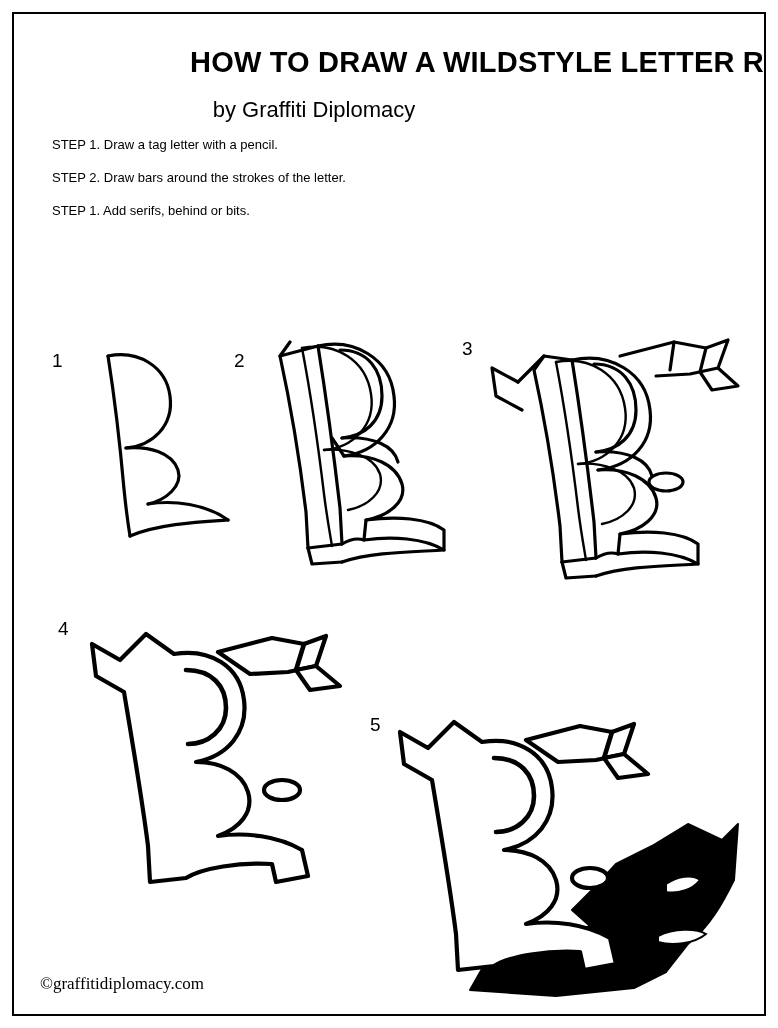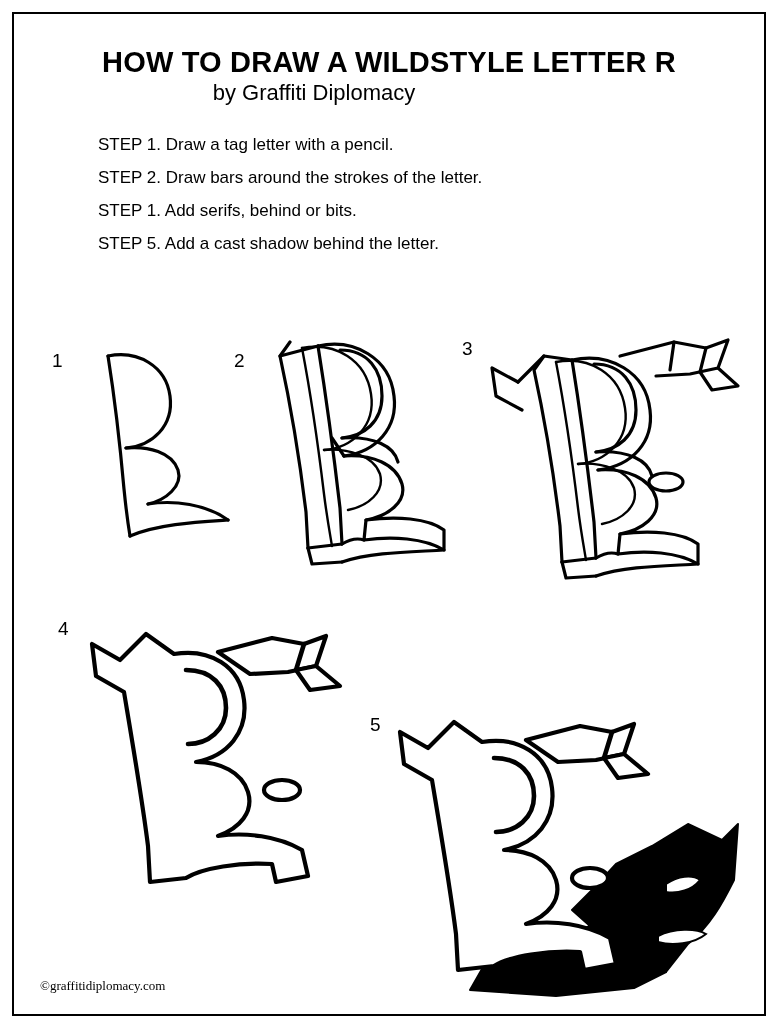--- a/index.html
+++ b/index.html
@@ -35,54 +35,53 @@
     left: 14px;
     top: 14px;
     width: 750px;
     height: 1000px;
   }
   .title {
     position: absolute;
     left: 0;
     top: 32px;
     width: 750px;
-    text-align: center;
+    text-align: right;
     font-size: 29px;
     font-weight: bold;
     letter-spacing: 0.2px;
   }
   .subtitle {
     position: absolute;
     left: 0;
-    top: 66px;
+    top: 83px;
     width: 600px;
     text-align: center;
     font-size: 22px;
     font-weight: normal;
   }
   .steps {
     position: absolute;
     left: 38px;
     top: 120px;
     width: 690px;
   }
   .step {
-    font-size: 17px;
+    font-size: 13px;
     line-height: 21px;
     margin-bottom: 12px;
-    margin-left: 46px;
   }
   .step .step-label {
     white-space: nowrap;
   }
   .footer {
     position: absolute;
     left: 26px;
     bottom: 20px;
-    font-size: 13px;
+    font-size: 17px;
     font-family: "Liberation Serif", serif;
   }
   .figures {
     position: absolute;
     left: 0;
     top: 288px;
     width: 750px;
     height: 680px;
   }
   .fig {
@@ -116,24 +115,20 @@
         <span class="step-label">STEP 1.</span>
         <span>Draw a tag letter with a pencil.</span>
       </div>
       <div class="step">
         <span class="step-label">STEP 2.</span>
         <span>Draw bars around the strokes of the letter.</span>
       </div>
       <div class="step">
         <span class="step-label">STEP 1.</span>
         <span>Add serifs, behind or bits.</span>
-      </div>
-      <div class="step">
-        <span class="step-label">STEP 5.</span>
-        <span>Add a cast shadow behind the letter.</span>
       </div>
     </div>
 
     <div class="figures">
 
       <div class="fig" style="left:34px; top:22px; width:200px; height:240px;">
         <div class="fig-num" style="left:4px; top:26px;">1</div>
         <svg width="200" height="240" viewBox="0 0 200 240">
 
           <path class="ink" d="M60 32 C 66 70, 72 120, 76 165 C 78 185, 80 200, 82 212"></path>

